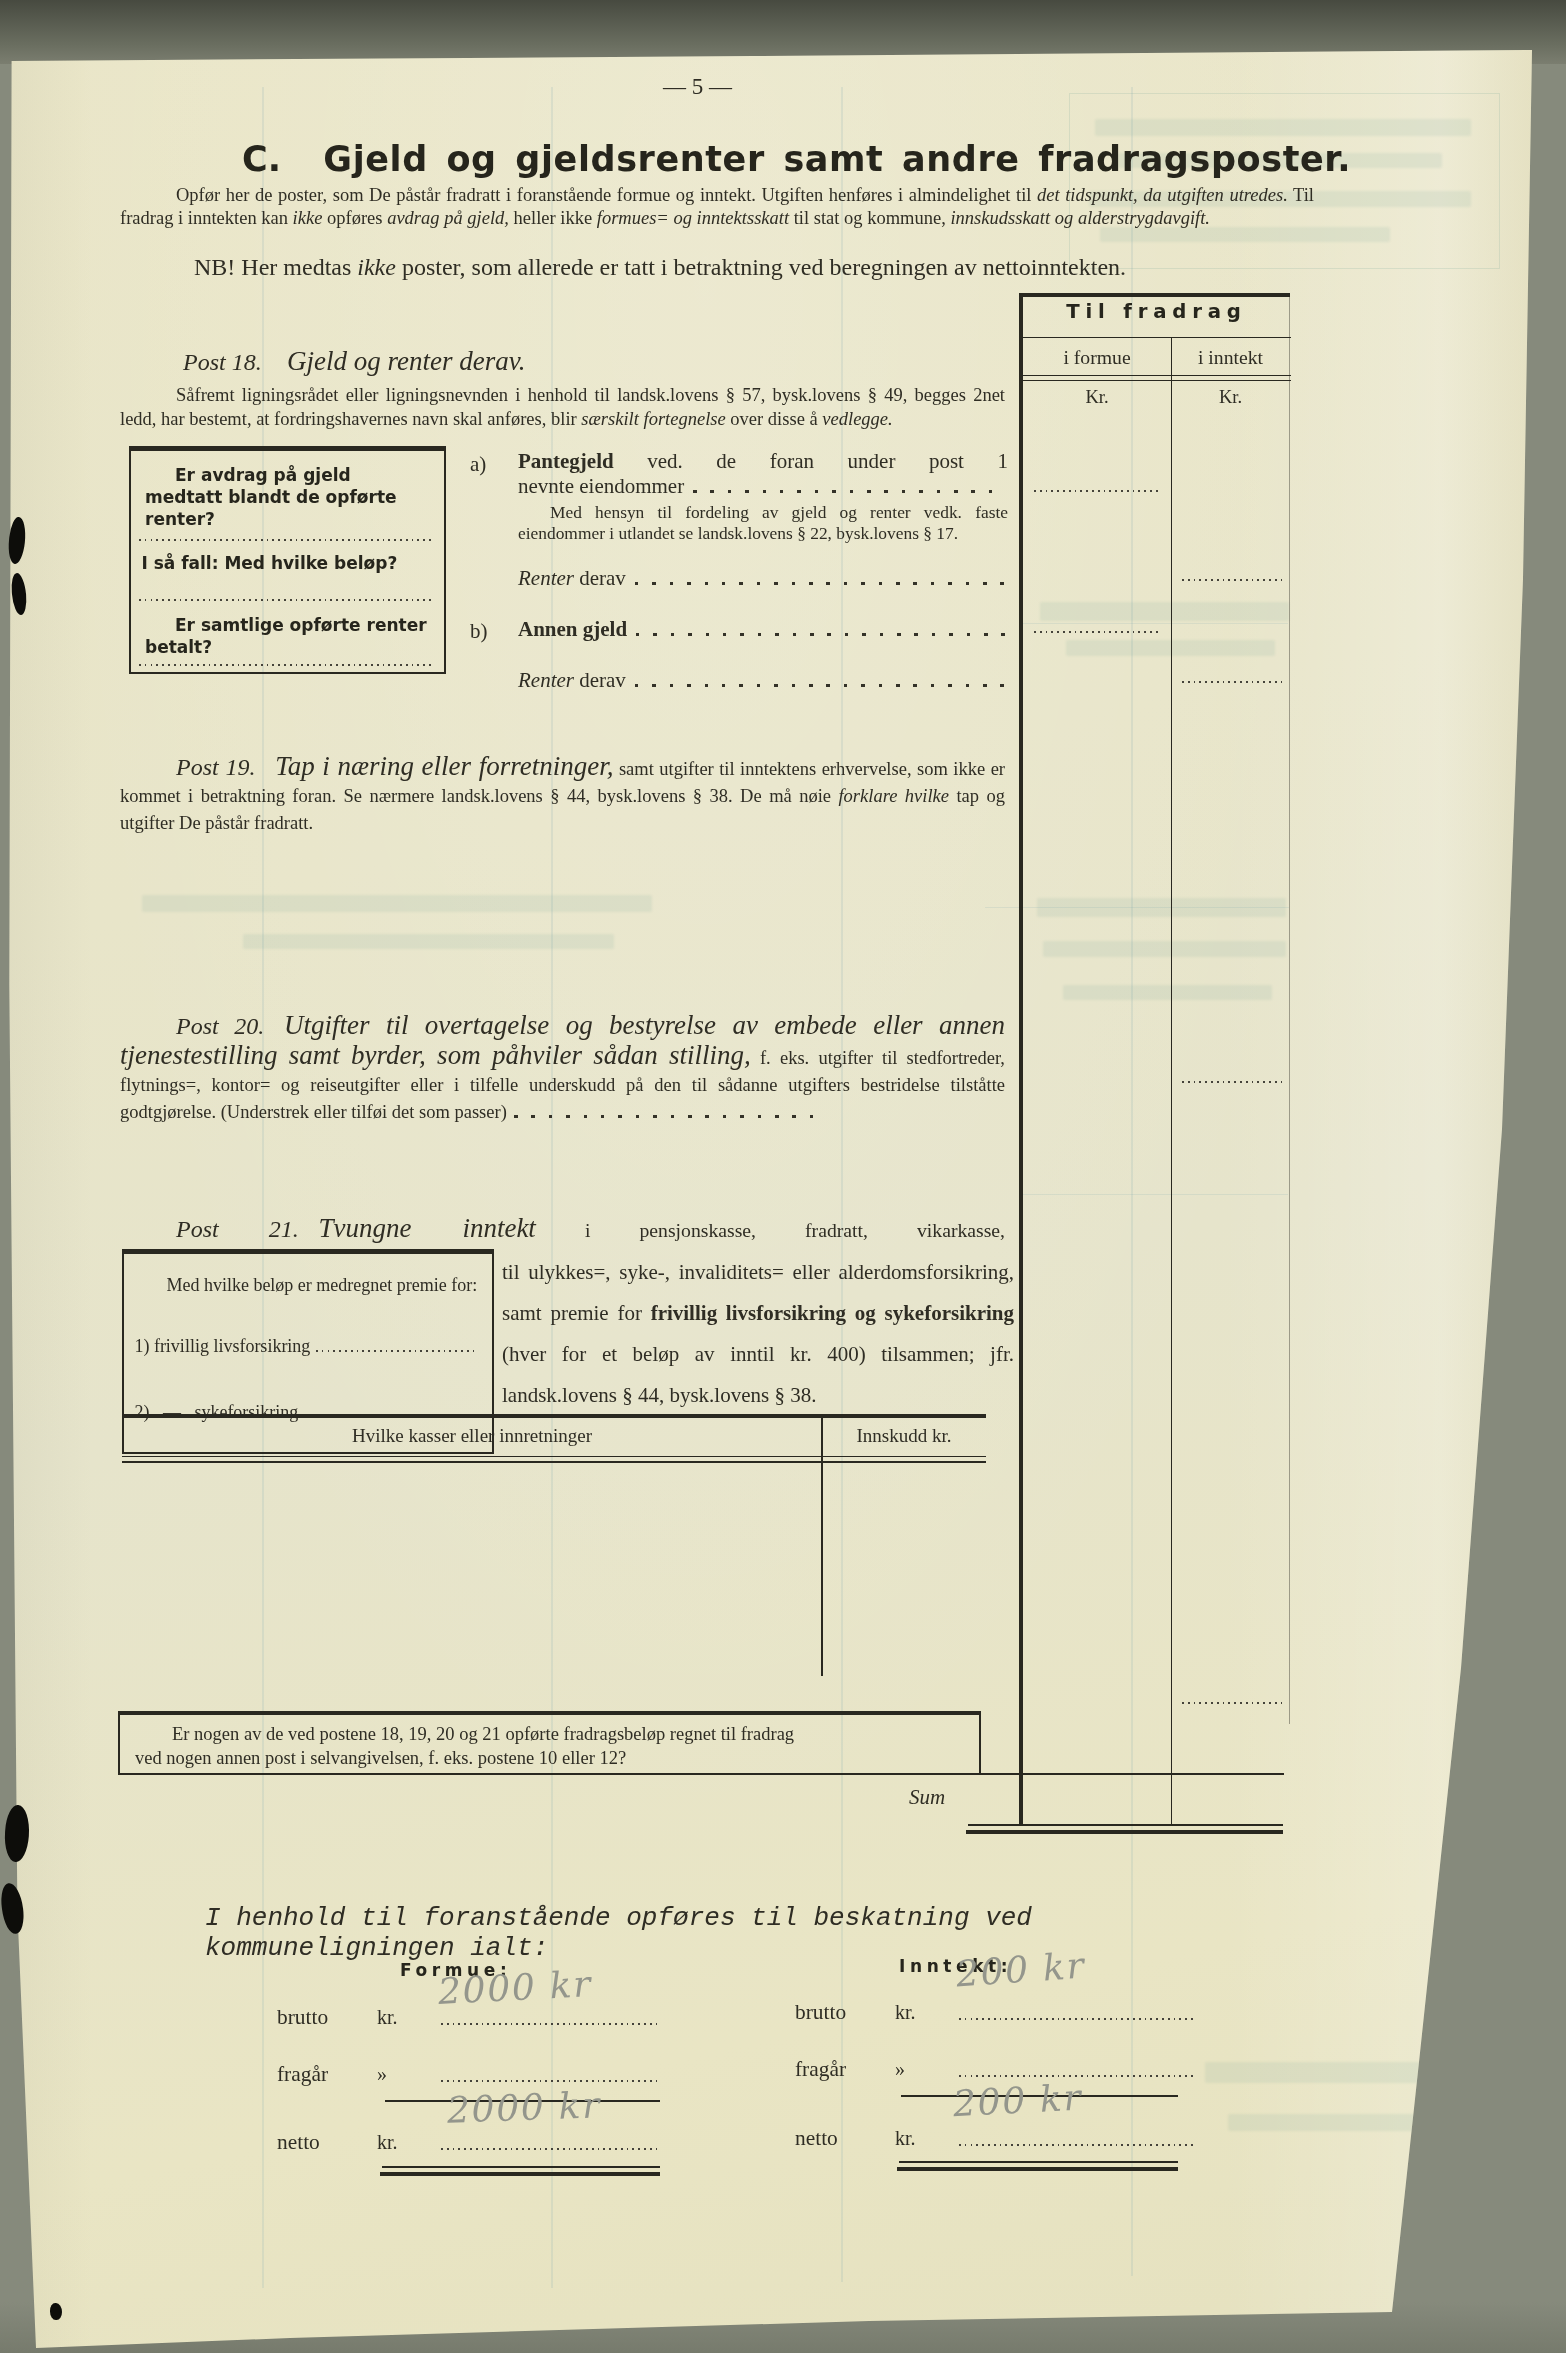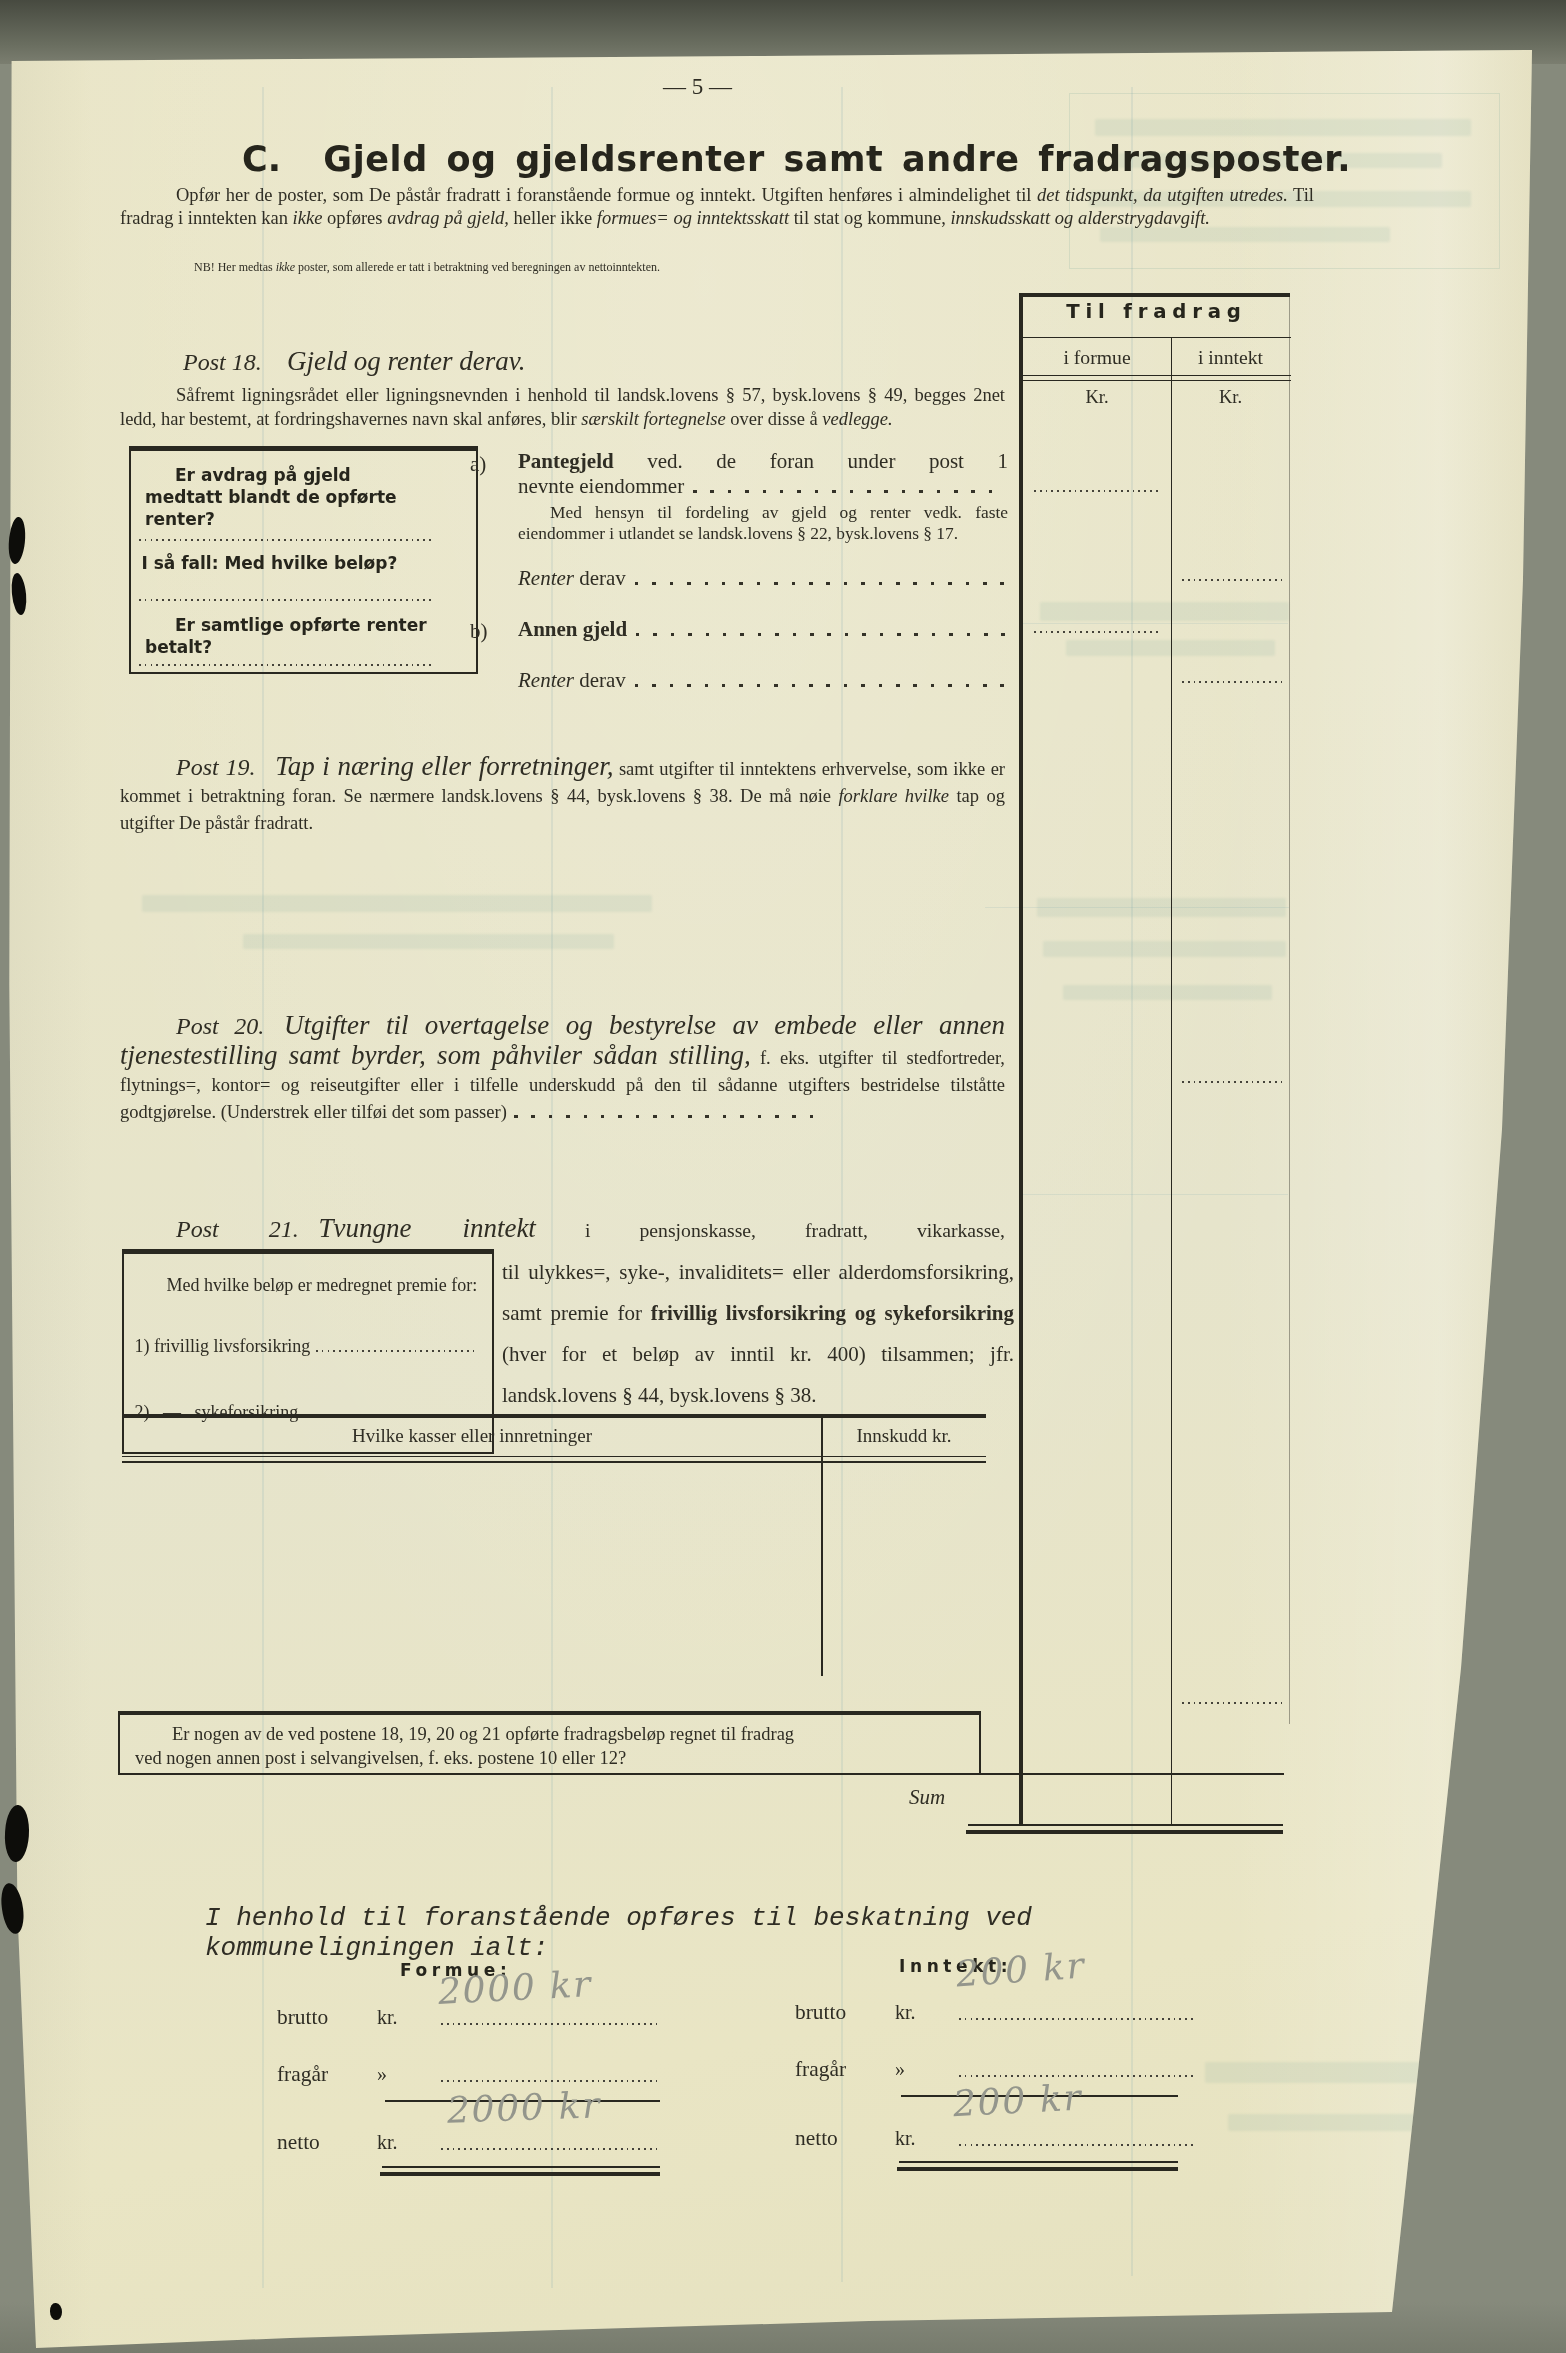--- a/index.html
+++ b/index.html
@@ -73,21 +73,21 @@
     <div class="bl" style="left:985px;top:907px;width:304px;height:1.2px;"></div>
     <div class="bl" style="left:1022px;top:1194px;width:266px;height:1.2px;"></div>
 
     <div class="abs ser ctr" style="left:634px;top:74px;width:127px;font-size:23px;">— 5 —</div>
     <div class="abs" style="left:242px;top:139px;width:1019px;white-space:nowrap;">
       <span class="sans" style="font-size:35px;">C.</span>
       <span class="sans" style="font-size:35px;margin-left:40px;letter-spacing:0.6px;word-spacing:5.8px;">Gjeld og gjeldsrenter samt andre fradragsposter.</span>
     </div>
 
     <p class="abs ser just" style="left:120px;top:184px;width:1194px;margin:0;font-size:18.5px;line-height:23px;text-indent:56px;"><span>Opfør her de poster, som De påstår fradratt i foranstående formue og inntekt. Utgiften henføres i almindelighet til </span><span class="it">det tidspunkt, da utgiften utredes.</span><span> Til fradrag i inntekten kan </span><span class="it">ikke</span><span> opføres </span><span class="it">avdrag på gjeld,</span><span> heller ikke </span><span class="it">formues= og inntektsskatt</span><span> til stat og kommune, </span><span class="it">innskudsskatt og alderstrygdavgift.</span></p>
-    <p class="abs ser" style="left:120px;top:256px;width:1194px;margin:0;font-size:12px;line-height:23px;text-indent:74px;"><span>NB! Her medtas </span><span class="it">ikke</span><span> poster, som allerede er tatt i betraktning ved beregningen av nettoinntekten.</span></p>
+    <p class="abs ser" style="left:120px;top:256px;width:1194px;margin:0;font-size:24px;line-height:23px;text-indent:74px;"><span>NB! Her medtas </span><span class="it">ikke</span><span> poster, som allerede er tatt i betraktning ved beregningen av nettoinntekten.</span></p>
 
     <div class="abs hr" style="left:1019px;top:293px;width:271px;height:3.5px;"></div>
     <div class="abs vr" style="left:1019px;top:293px;width:3.5px;height:1483px;"></div>
     <div class="abs vr" style="left:1171px;top:338px;width:1.2px;height:1488px;"></div>
     <div class="abs vr" style="left:1289px;top:293px;width:1.2px;height:1431px;opacity:.4;"></div>
     <div class="abs sans ctr" style="left:1024px;top:300px;width:265px;font-size:19.7px;letter-spacing:5.8px;">Til fradrag</div>
     <div class="abs hr" style="left:1023px;top:337px;width:268px;height:1.2px;"></div>
     <div class="abs ser ctr" style="left:1023px;top:346px;width:148px;font-size:19.7px;">i formue</div>
     <div class="abs ser ctr" style="left:1172px;top:346px;width:117px;font-size:19.7px;">i inntekt</div>
     <div class="abs hr" style="left:1023px;top:375px;width:268px;height:1.2px;"></div>
@@ -101,21 +101,21 @@
     <div class="abs dots" style="left:1182px;top:681px;width:100px;"></div>
     <div class="abs dots" style="left:1182px;top:1081px;width:100px;"></div>
     <div class="abs dots" style="left:1182px;top:1702px;width:100px;"></div>
 
     <div class="abs" style="left:183px;top:346px;white-space:nowrap;">
       <span class="ser it" style="font-size:24px;">Post 18.</span>
       <span class="ser it" style="font-size:27px;margin-left:23px;">Gjeld og renter derav.</span>
     </div>
     <p class="abs ser just" style="left:120px;top:383px;width:885px;margin:0;font-size:18.5px;line-height:24px;text-indent:56px;"><span>Såfremt ligningsrådet eller ligningsnevnden i henhold til landsk.lovens § 57, bysk.lovens § 49, begges 2net ledd, har bestemt, at fordringshavernes navn skal anføres, blir </span><span class="it">særskilt fortegnelse</span><span> over disse å </span><span class="it">vedlegge.</span></p>
 
-    <div class="abs box" style="left:129px;top:446px;width:313px;height:221px;padding-left:32px;">
+    <div class="abs box" style="left:129px;top:446px;width:313px;height:221px;">
       <div class="abs sans" style="left:14px;top:12.7px;width:285px;font-size:17px;line-height:22px;text-indent:30px;">Er avdrag på gjeld medtatt blandt de opførte renter?</div>
       <div class="abs dots" style="left:8px;top:88px;width:294px;"></div>
       <div class="abs sans" style="left:10.4px;top:102px;width:290px;font-size:17px;">I så fall: Med hvilke beløp?</div>
       <div class="abs dots" style="left:8px;top:148px;width:294px;"></div>
       <div class="abs sans" style="left:14px;top:163px;width:285px;font-size:17px;line-height:22px;text-indent:30px;">Er samtlige opførte renter betalt?</div>
       <div class="abs dots" style="left:8px;top:213px;width:294px;"></div>
     </div>
 
     <div class="abs ser" style="left:470px;top:452px;font-size:21px;">a)</div>
     <div class="abs ser jlast" style="left:518px;top:449px;width:490px;font-size:21px;"><span class="b">Pantegjeld</span><span> ved. de foran under post 1</span></div>

